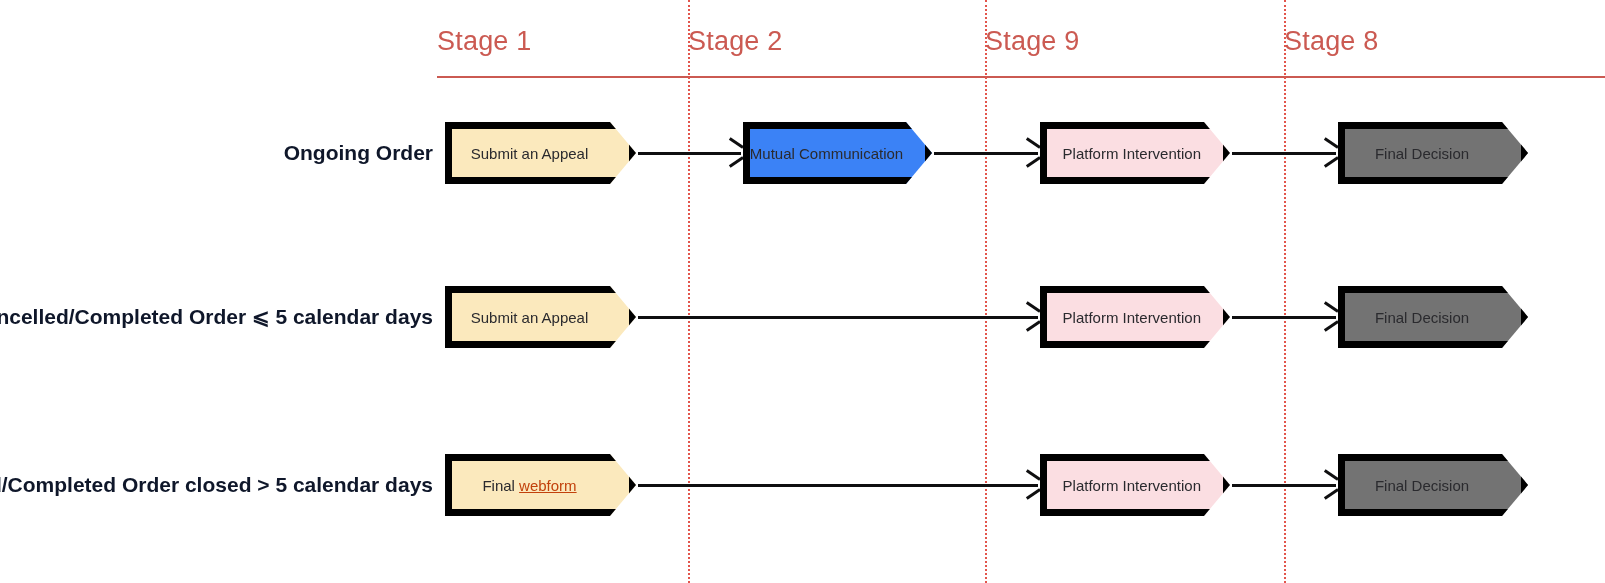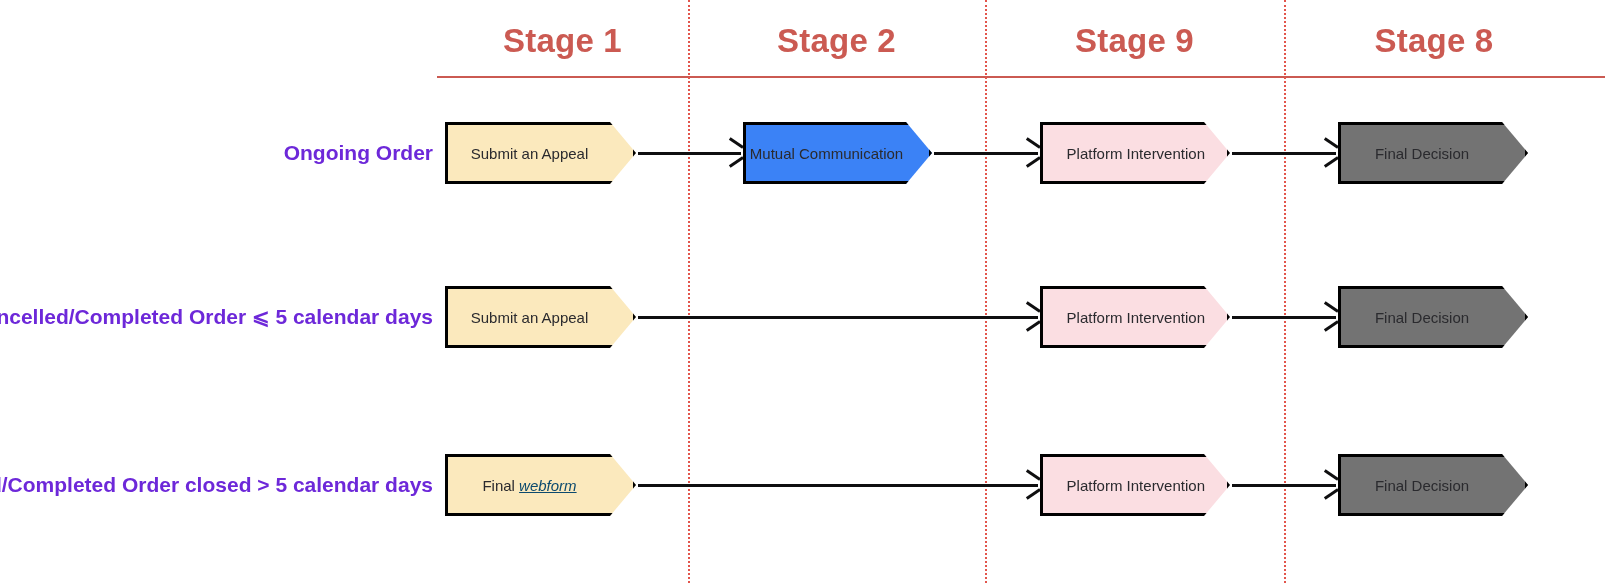--- a/index.html
+++ b/index.html
@@ -22,23 +22,22 @@
     width: 1605px;
     height: 583px;
   }
 
   
   .stage-header {
     position: absolute;
     top: 20px;
     height: 42px;
     line-height: 42px;
-    text-align: center;
-    font-size: 33px;
-    font-weight: bold;
+    font-size: 27px;
+    font-weight: normal;
     color: #cb5a52;
     letter-spacing: 0.2px;
     white-space: nowrap;
   }
 
   .header-rule {
     position: absolute;
     left: 437px;
     top: 76px;
     width: 1168px;
@@ -56,49 +55,48 @@
 
   
   .row-label {
     position: absolute;
     height: 30px;
     line-height: 30px;
     right: 1172px;        
     text-align: right;
     font-size: 21px;
     font-weight: bold;
-    color: #6d28d9;
+    color: #0f172a;
     white-space: nowrap;
   }
 
   
   .chevron {
     position: absolute;
     height: 62px;
     box-sizing: border-box;
-    border: 3px solid #000000;
+    border: 7px solid #000000;
     display: flex;
     align-items: center;
     justify-content: center;
     font-size: 15px;
     color: #2a2a2e;
     white-space: nowrap;
     -webkit-clip-path: polygon(0 0, calc(100% - 26px) 0, 100% 50%, calc(100% - 26px) 100%, 0 100%);
     clip-path: polygon(0 0, calc(100% - 26px) 0, 100% 50%, calc(100% - 26px) 100%, 0 100%);
     padding-right: 22px;
   }
   .chev-amber  { background: #fbe9bd; }
   .chev-blue   { background: #3b82f6; }
   .chev-pink   { background: #fbdee2; justify-content: flex-end; }
   .chev-green  { background: #737373; }
 
   .chev-label { pointer-events: none; }
   .chev-label .link {
-    color: #0c4a6e;
-    font-style: italic;
+    color: #c2410c;
   }
 
   
   .connector {
     position: absolute;
     height: 20px;
   }
   .connector .shaft {
     position: absolute;
     left: 0;

